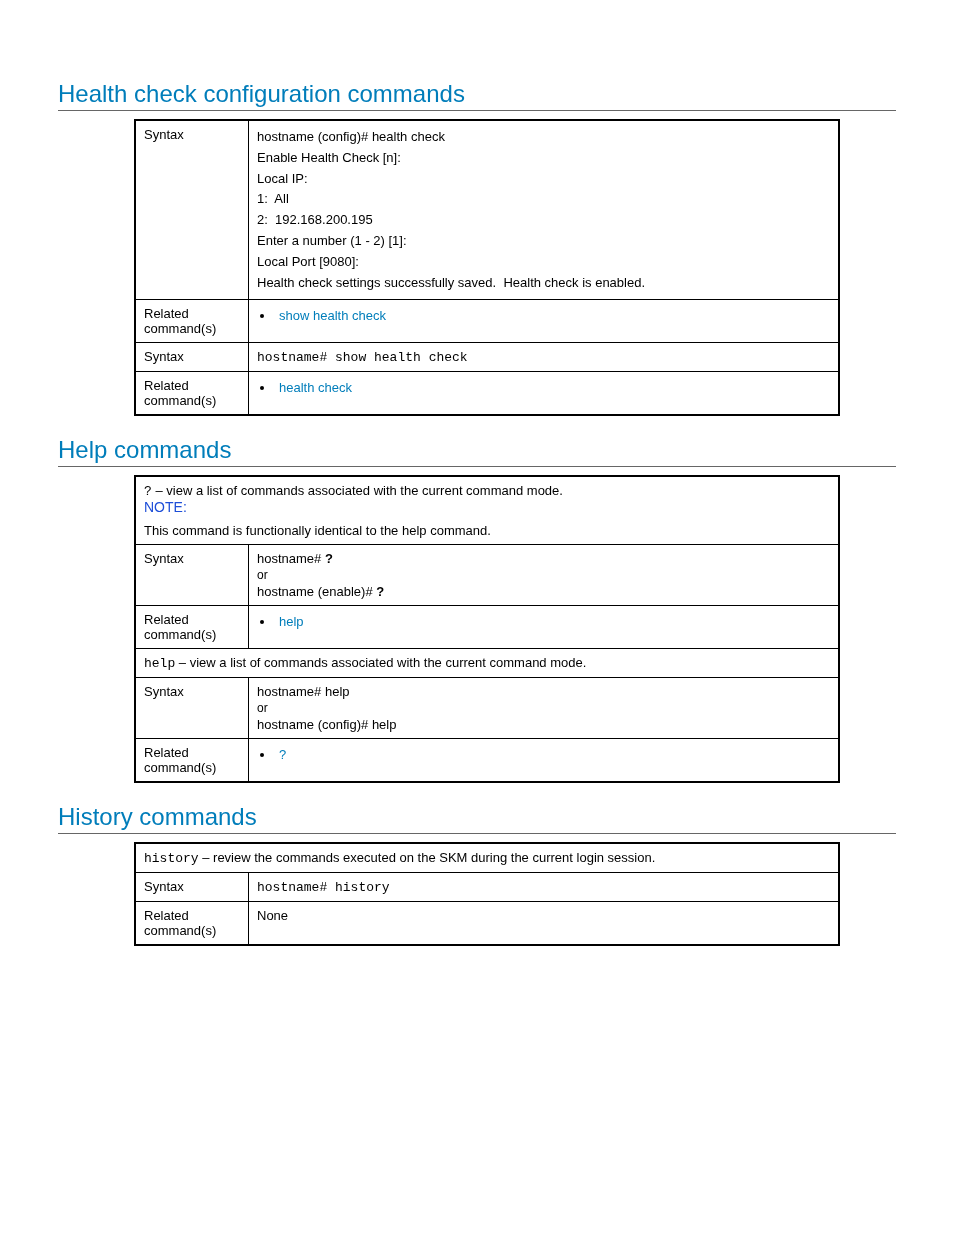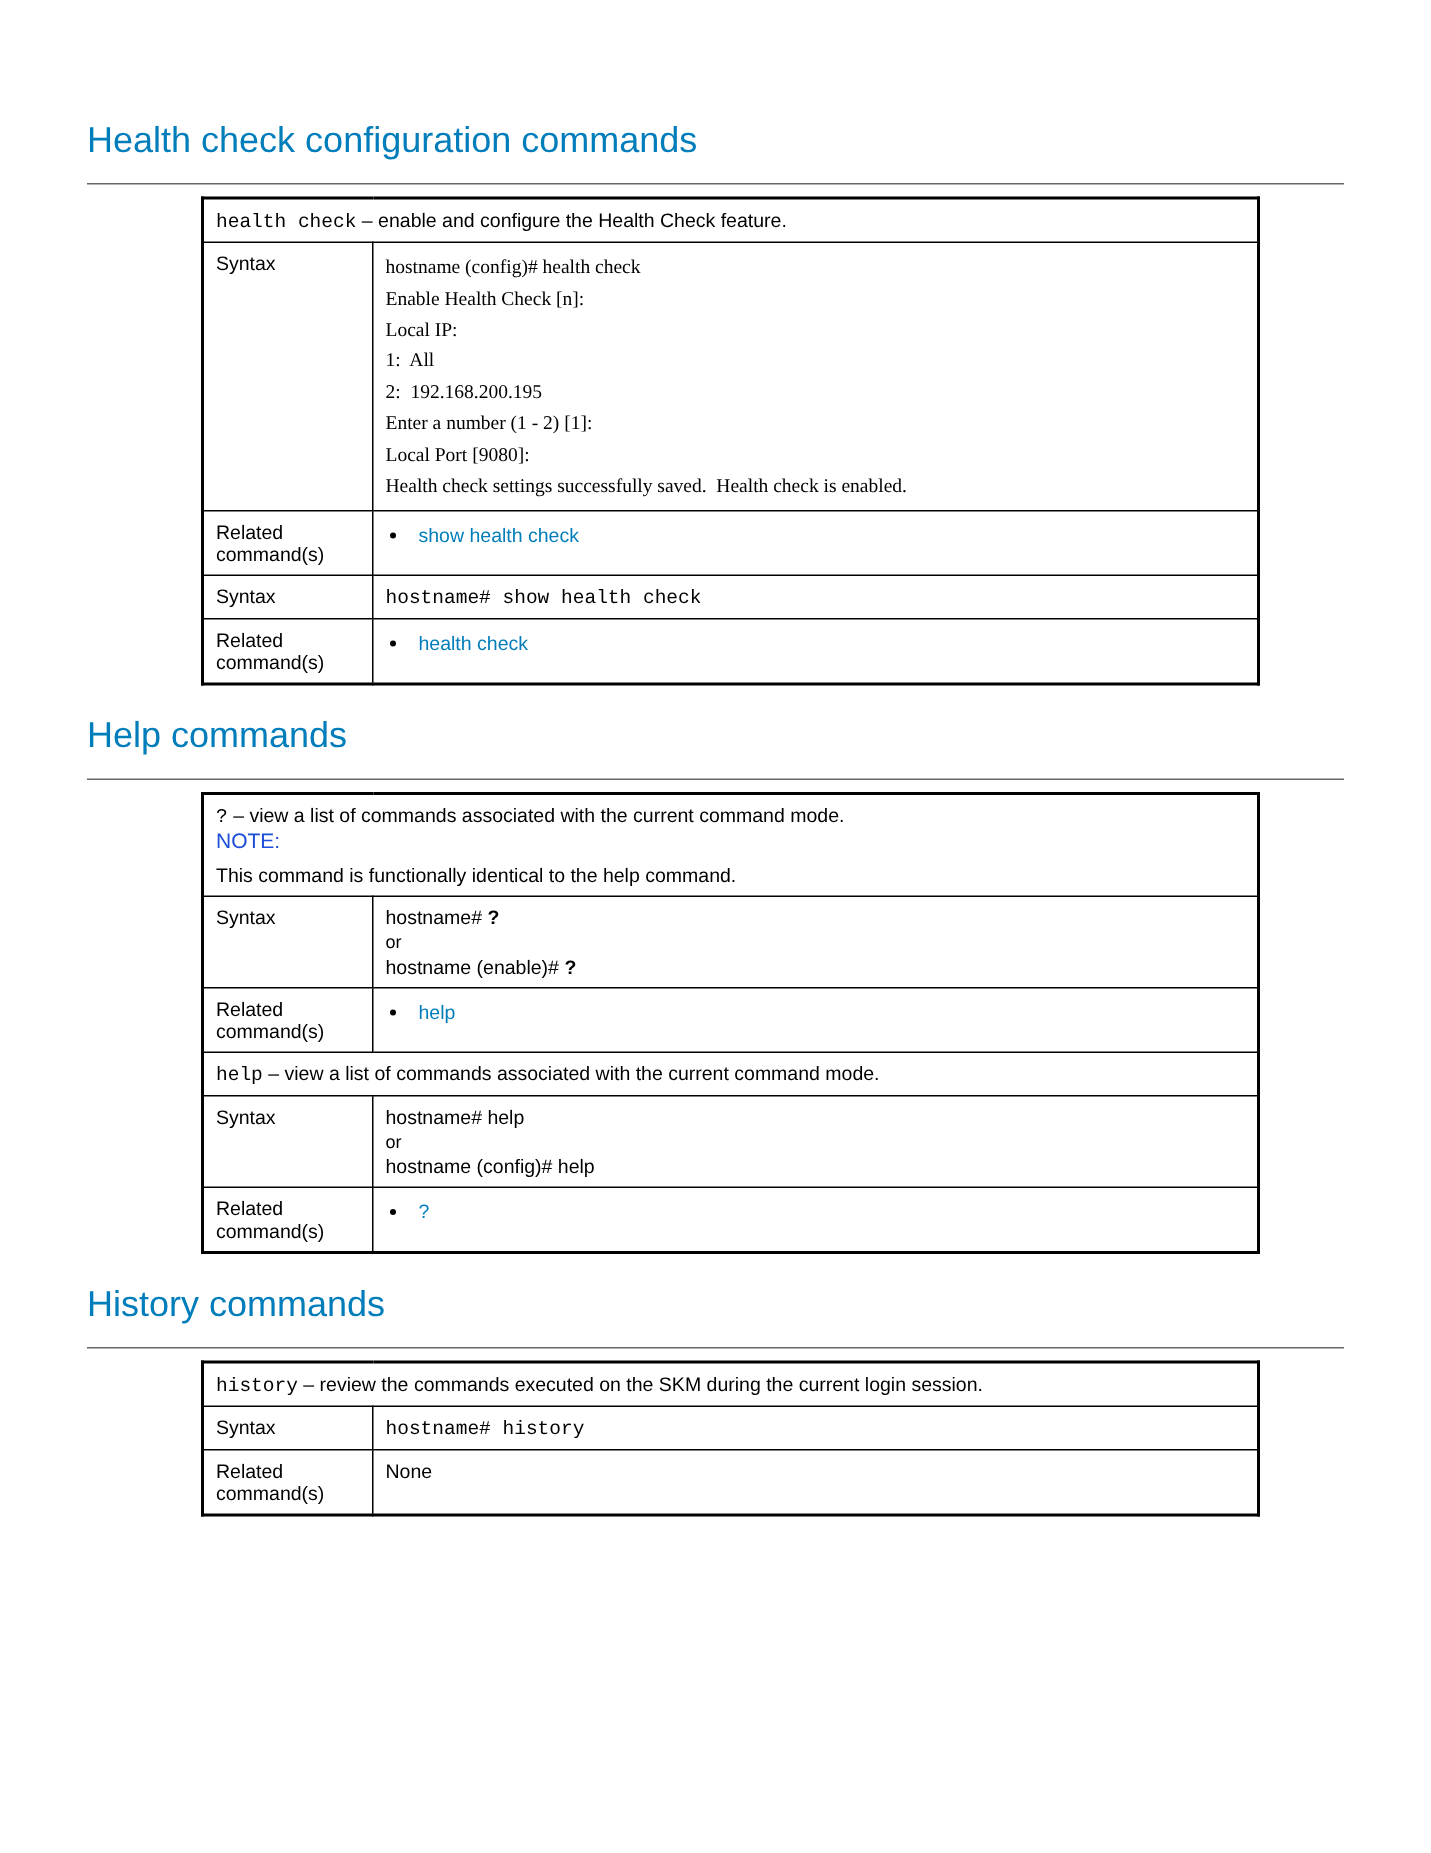--- a/index.html
+++ b/index.html
@@ -10,21 +10,21 @@
       color: #000;
       width: 954px;
       box-sizing: border-box;
     }
     h2 {
       color: #007dba;
       font-weight: normal;
       font-size: 24px;
       margin: 20px 0 8px 0;
       border-bottom: 1px solid #666;
-      padding-bottom: 14px;
+      padding-bottom: 2px;
     }
     .tbl-wrap {
       margin-left: 76px;
       margin-bottom: 6px;
     }
     table {
       border-collapse: collapse;
       width: 706px;
       border: 2px solid #000;
     }
@@ -51,41 +51,36 @@
       color: #007dba;
     }
     ul.bullets {
       margin: 2px 0 2px 4px;
       padding-left: 14px;
     }
     ul.bullets li {
       padding-left: 4px;
     }
     .codeblock {
-      font-family: Liberation Serif, serif;
+      font-family: Liberation Sans, sans-serif;
       font-size: 13px;
       line-height: 1.6;
       white-space: pre-wrap;
     }
     .syntax-line { font-family: Liberation Sans, sans-serif; font-size: 13px; }
     .syntax-or { font-family: Arial, Helvetica, sans-serif; font-size: 12px; margin: 2px 0; }
     .syntax-bold { font-weight: bold; }
   </style>
 </head>
 <body>
 
 <h2>Health check configuration commands</h2>
 <div class="tbl-wrap">
 <table>
   <tbody>
-        <tr>
-    <td class="full" colspan="2">
-      <span class="mono">health check</span><span> – enable and configure the Health Check feature.</span>
-    </td>
-  </tr>
   <tr>
     <td class="label-col">Syntax</td>
     <td>
             <div class="codeblock">hostname (config)# health check
 Enable Health Check [n]:
 Local IP:
 1:  All
 2:  192.168.200.195
 Enter a number (1 - 2) [1]:
 Local Port [9080]:

